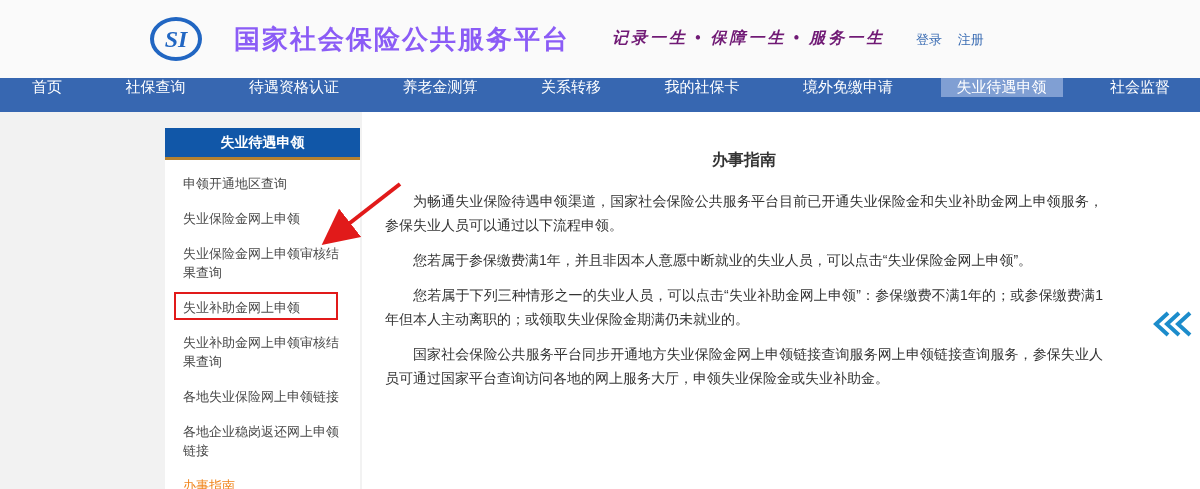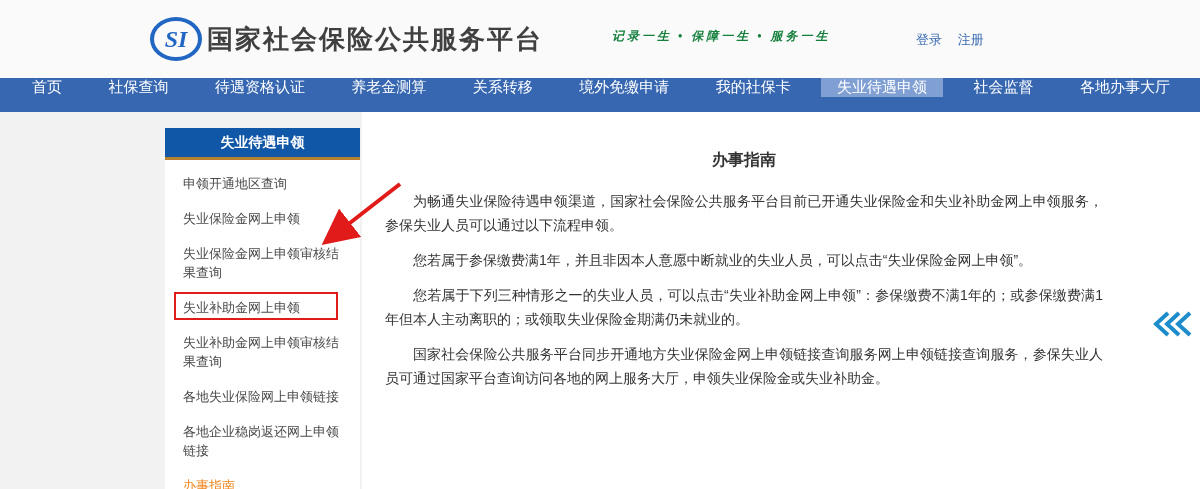--- a/index.html
+++ b/index.html
@@ -14,26 +14,26 @@
   
   .top-header { position:relative; width:1200px; height:78px; background:#fafafa; }
   .brand { position:absolute; left:150px; top:17px; display:flex; align-items:center; }
   .logo-circle {
     width:52px; height:44px; border:4px solid #2166c2; border-radius:50%;
     display:flex; align-items:center; justify-content:center;
     color:#2166c2; font-family:"Liberation Serif","DejaVu Serif",serif;
     font-style:italic; font-weight:bold; font-size:24px;
   }
   .site-title {
-    margin-left:5px; color:#404040; font-size:26px; font-weight:bold; letter-spacing:2px;
+    margin-left:32px; color:#8b5cf6; font-size:26px; font-weight:bold; letter-spacing:2px;
   }
   .slogan {
-    position:absolute; left:612px; top:28px; color:#15803d;
+    position:absolute; left:612px; top:28px; color:#701a75;
     font-family:"Liberation Serif","DejaVu Serif",serif; font-style:italic; font-weight:bold;
-    font-size:12px; letter-spacing:3px;text-align:right;
+    font-size:16px; letter-spacing:3px;text-align:right;
   }
   .auth-links { position:absolute; left:916px; top:31px; font-size:13px; }
   .auth-links a { color:#3a6cb3; text-decoration:none; margin-right:12px; }
 
   
   .nav-bar {
     width:1200px; height:34px; background:#3767b1; display:flex;
     justify-content:space-between; align-items:flex-start; padding:0 14px 0 16px;
   }
   .nav-item {
@@ -98,25 +98,24 @@
       <a href="#">注册</a>
     </div>
   </div>
 
   <div class="nav-bar">
     <div class="nav-item">首页</div>
     <div class="nav-item">社保查询</div>
     <div class="nav-item">待遇资格认证</div>
     <div class="nav-item">养老金测算</div>
     <div class="nav-item">关系转移</div>
+    <div class="nav-item">我的社保卡</div>
     <div class="nav-item">境外免缴申请</div>
-    <div class="nav-item">我的社保卡</div>
     <div class="nav-item active">失业待遇申领</div>
     <div class="nav-item">社会监督</div>
-    <div class="nav-item">各地办事大厅</div>
   </div>
 
   <div class="content">
     <div class="main-panel"></div>
 
     <div class="sidebar">
       <div class="sidebar-header">失业待遇申领</div>
       <ul class="sidebar-menu">
         <li>申领开通地区查询</li>
         <li>失业保险金网上申领</li>

